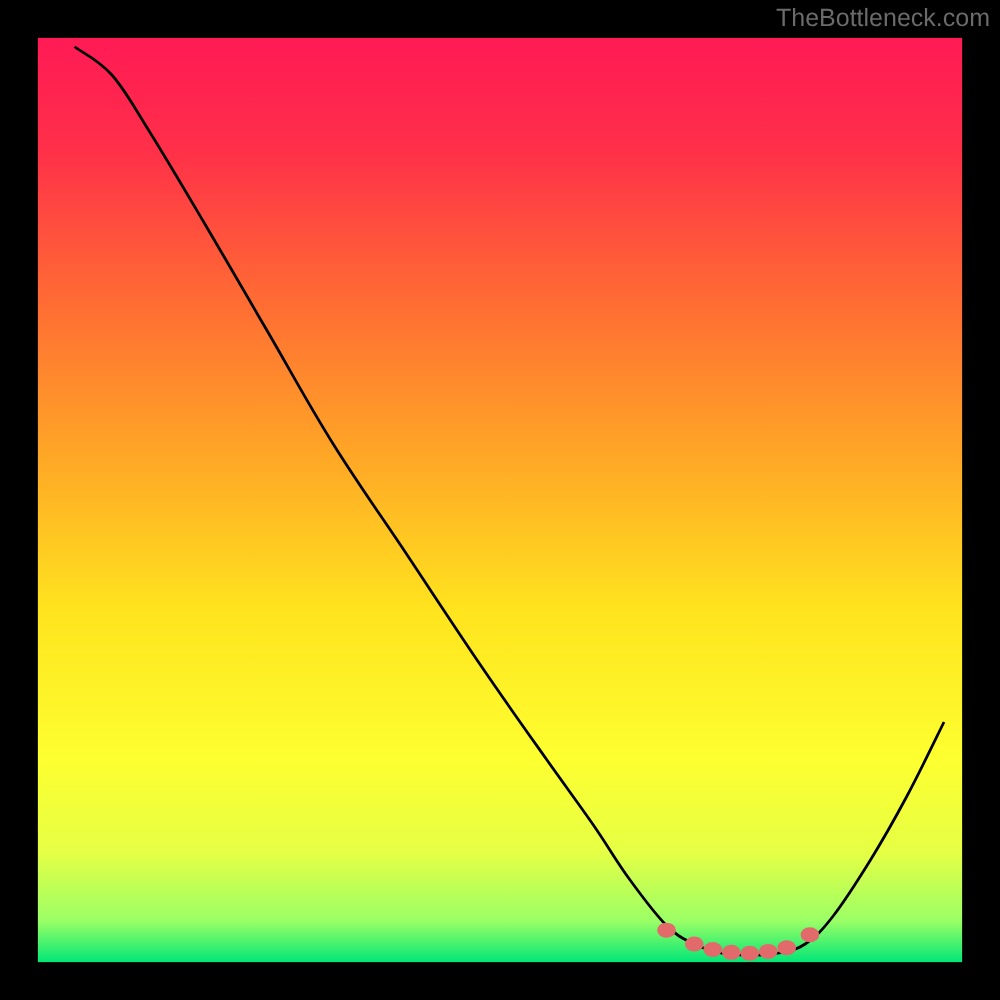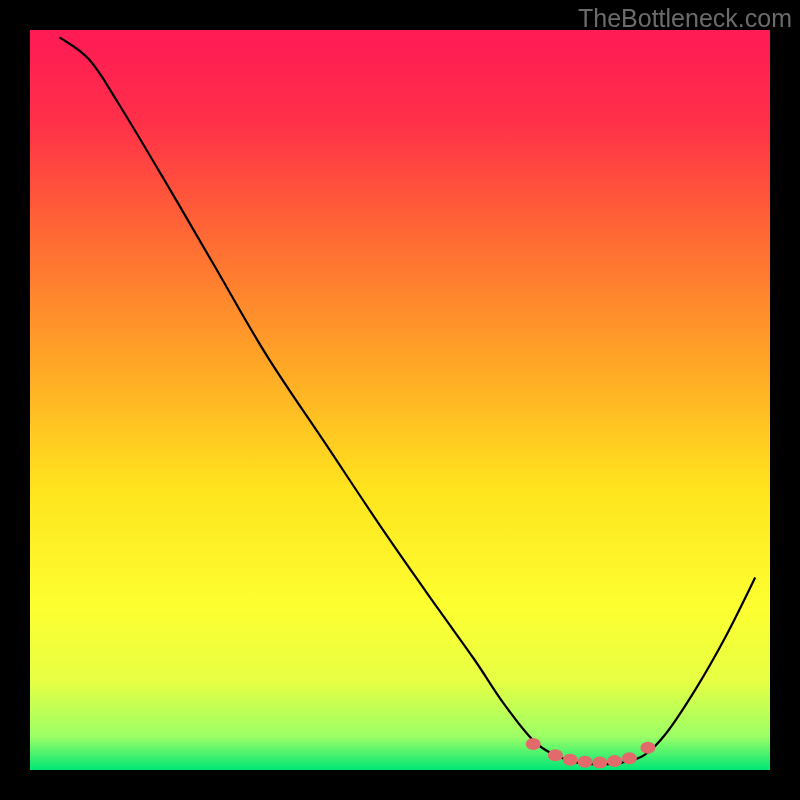--- a/index.html
+++ b/index.html
@@ -9,21 +9,21 @@
     background: #000;
     font-family: Arial, sans-serif;
     position: relative;
     overflow: hidden;
   }
   .watermark {
     position: absolute;
     top: 4px;
     right: 8px;
     color: #6b6b6b;
-    font-size: 25px;
+    font-size: 20px;
     font-weight: 500;
     z-index: 10;
   }
   .plot-area {
     position: absolute;
     left: 30px;
     top: 30px;
     width: 740px;
     height: 740px;
     overflow: hidden;

